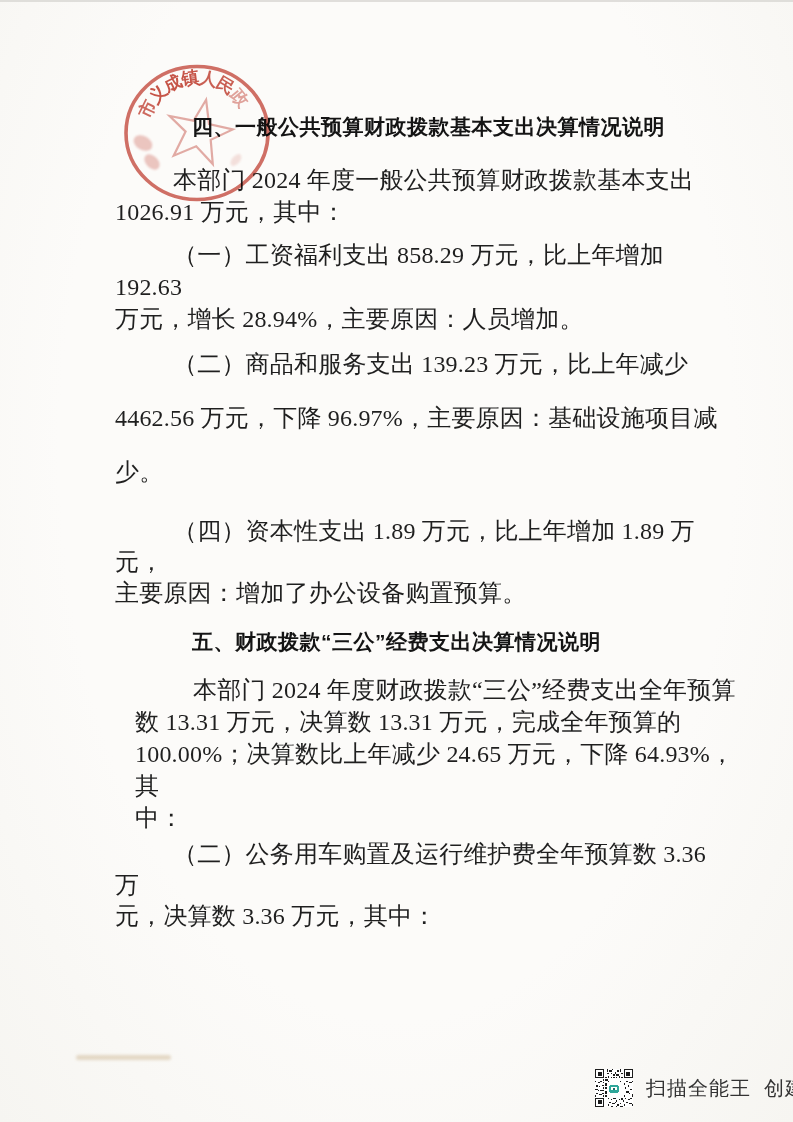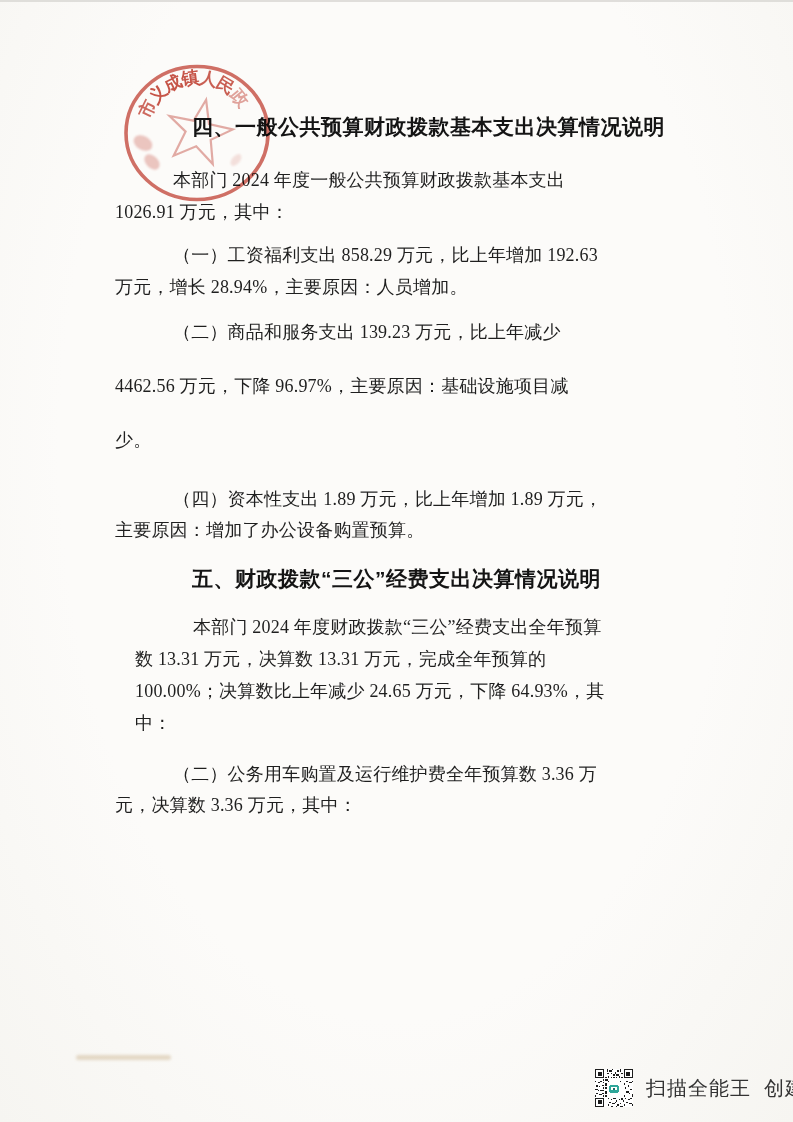--- a/index.html
+++ b/index.html
@@ -24,33 +24,33 @@
   .textblock{
     position:absolute;top:112px;left:115px;width:620px;
   }
   .hd{
     font-family:"Liberation Sans","DejaVu Sans",sans-serif;
     font-weight:700;font-size:21px;line-height:30px;
     margin:0 0 0 77px;color:#141414;
     letter-spacing:0.5px;
   }
   .bd{
-    font-size:18px;margin:0;width:608px;
+    font-size:24px;margin:0;width:608px;
     text-indent:58px;white-space:pre-wrap;
     color:#1f1f1f;letter-spacing:0.2px;
   }
   .b1{margin-top:22px;line-height:32px;}
   .b2{margin-top:11px;line-height:32px;}
   .b3{margin-top:2px;line-height:54px;}
   .b4{margin-top:3px;line-height:31px;}
   .b5{margin-top:17px;line-height:31px;}
   .b6{margin-top:18px;}
   .b7{margin-top:17px;line-height:32px;margin-left:20px;}
   .b8{margin-top:13px;line-height:32px;}
-  .b9{margin-top:20px;line-height:31px;font-family:Liberation Serif, serif;}
+  .b9{margin-top:5px;line-height:31px;font-family:Liberation Serif, serif;}
   .stamp{
     position:absolute;left:118px;top:58px;width:160px;height:155px;
     mix-blend-mode:multiply;pointer-events:none;
   }
   .footer{
     position:absolute;left:595px;top:1069px;
     display:flex;align-items:center;gap:13px;
   }
   .qr{width:38px;height:38px;display:block;}
   .qr-label{

